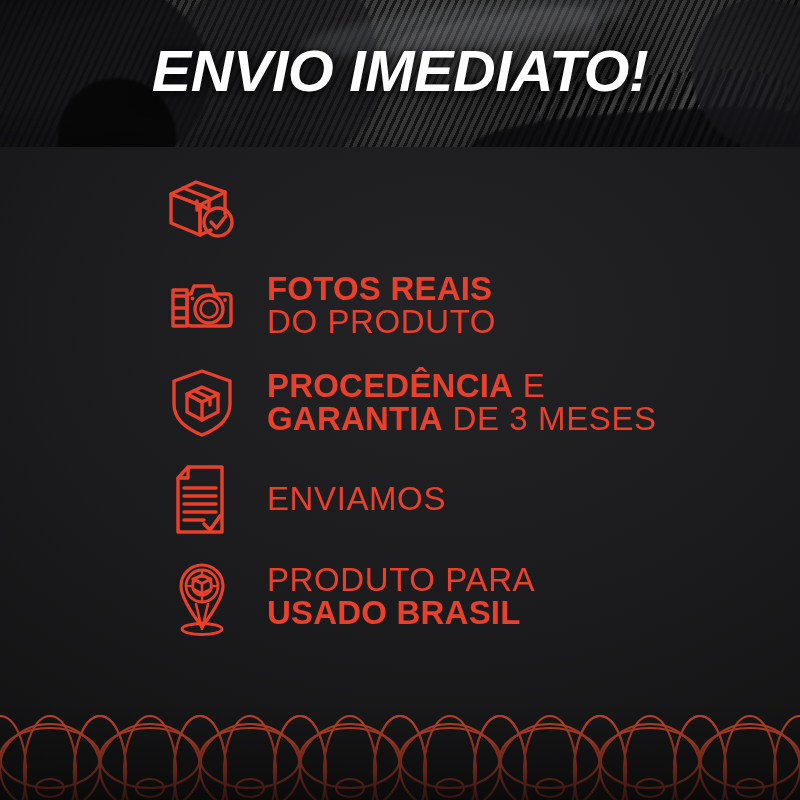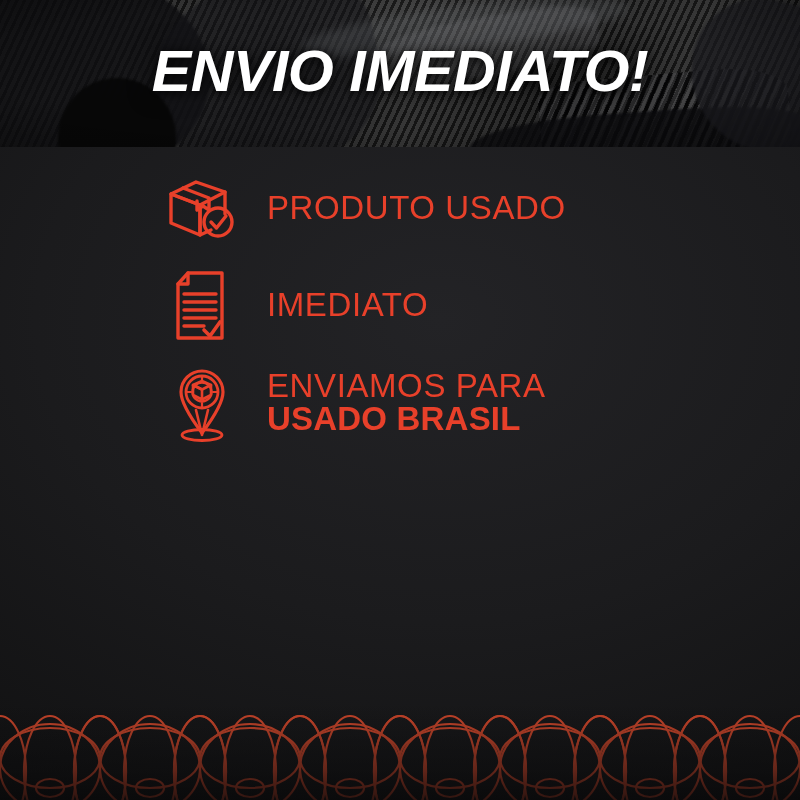--- a/index.html
+++ b/index.html
@@ -125,56 +125,91 @@
         <svg width="74" height="70" viewBox="0 0 74 70" fill="none" stroke="#E8402A" stroke-width="3.4" stroke-linejoin="round" stroke-linecap="round">
           <path d="M6 20 L31 8 L60 18 L35 31 Z"></path>
           <path d="M6 20 L6 49 L35 61 L35 31 Z"></path>
           <path d="M60 18 L60 40 M35 31 L35 61 L46 56"></path>
           <path d="M18 14 L44 24 L44 36 L38 32 L32 36 L32 27"></path>
           <circle cx="53" cy="48" r="14" stroke-width="3.4"></circle>
           <path d="M46 48 L51.5 54 L61 42"></path>
         </svg>
       </div>
       <div class="feat-text">
-        <span class="ln lite">PRODUTO USADO</span>
-      </div>
-    </div>
-
-
+      </div>
+    </div>
+
+    <div class="feature">
+      <div class="feat-icon">
+        <svg width="74" height="64" viewBox="0 0 74 64" fill="none" stroke="#E8402A" stroke-width="3.4" stroke-linejoin="round" stroke-linecap="round">
+          <path d="M8 16 L8 52 L22 52 L22 16 Z"></path>
+          <path d="M8 22 L22 22 M8 34 L22 34 M8 44 L22 44"></path>
+          <path d="M22 20 L26 20 L29 12 L47 12 L50 20 L62 20 Q66 20 66 24 L66 48 Q66 52 62 52 L26 52 Q22 52 22 48 Z"></path>
+          <circle cx="44" cy="35" r="14"></circle>
+          <circle cx="44" cy="35" r="8.5" stroke-width="2.6"></circle>
+          <circle cx="27.5" cy="24.5" r="1.9" fill="#E8402A" stroke="none"></circle>
+          <circle cx="60" cy="26" r="1.9" fill="#E8402A" stroke="none"></circle>
+        </svg>
+      </div>
+      <div class="feat-text">
+        <span class="ln bold">FOTOS REAIS</span>
+        <span class="ln lite">DO PRODUTO</span>
+      </div>
+    </div>
+
+    <div class="feature">
+      <div class="feat-icon">
+        <svg width="70" height="74" viewBox="0 0 70 74" fill="none" stroke="#E8402A" stroke-width="3.4" stroke-linejoin="round" stroke-linecap="round">
+          <path d="M35 5 L63 15 L63 38 Q63 58 35 69 Q7 58 7 38 L7 15 Z"></path>
+          <path d="M20 28 L35 21 L51 28 L35 36 Z"></path>
+          <path d="M20 28 L20 46 L35 54 L35 36 Z"></path>
+          <path d="M51 28 L51 46 L35 54"></path>
+          <path d="M27 24.5 L43 32 L43 39"></path>
+        </svg>
+      </div>
+      <div class="feat-text">
+        <span class="ln">
+          <b class="bold">PROCEDÊNCIA</b><span class="lite"> E</span>
+        </span>
+        <span class="ln">
+          <b class="bold">GARANTIA</b><span class="lite"> DE 3 MESES</span>
+        </span>
+      </div>
+    </div>
 
     <div class="feature">
       <div class="feat-icon">
         <svg width="64" height="76" viewBox="0 0 64 76" fill="none" stroke="#E8402A" stroke-width="3.4" stroke-linejoin="round" stroke-linecap="round">
           <path d="M18 5 L52 5 L52 70 L8 70 L8 16 Z"></path>
           <path d="M18 5 L18 16 L8 16"></path>
           <path d="M14 26 L46 26 M14 34 L46 34 M14 42 L46 42 M14 50 L46 50 M14 58 L34 58"></path>
           <path d="M34 62 L40 68 L50 54" stroke-width="3.6"></path>
         </svg>
       </div>
       <div class="feat-text">
-        <span class="ln lite">IMEDIATO</span>
+        <span class="ln lite">ENVIAMOS</span>
       </div>
     </div>
 
     <div class="feature">
       <div class="feat-icon">
         <svg width="66" height="80" viewBox="0 0 66 80" fill="none" stroke="#E8402A" stroke-width="3.2" stroke-linejoin="round" stroke-linecap="round">
           <path d="M33 70 Q12 42 12 29 A21 21 0 0 1 54 29 Q54 42 33 70 Z"></path>
           <circle cx="33" cy="29" r="16" stroke-width="2.8"></circle>
           <circle cx="33" cy="29" r="9.5" stroke-width="2.4"></circle>
           <path d="M24 22 L33 18 L42 22 L33 26.5 Z" stroke-width="2.6"></path>
           <path d="M24 22 L24 32 L33 36.5 L33 26.5 Z" stroke-width="2.6"></path>
           <path d="M42 22 L42 32 L33 36.5" stroke-width="2.6"></path>
           <path d="M33 13 L33 18 M33 40 L33 45 M17 29 L22 29 M44 29 L49 29" stroke-width="2.2"></path>
           <ellipse cx="33" cy="72" rx="20" ry="5.5" stroke-width="2.8"></ellipse>
           <path d="M27 47 L33 72 M39 47 L33 72" stroke-width="2.6"></path>
         </svg>
       </div>
       <div class="feat-text">
-        <span class="ln lite">ENVIAMOS PARA</span>
+        <span class="ln lite">PRODUTO PARA</span>
         <span class="ln bold">USADO BRASIL</span>
       </div>
     </div>
 
   </div>
 
   <div class="ornament">
     <svg width="800" height="90" viewBox="0 0 800 90" fill="none" stroke="#C9452A" stroke-width="2.2">
       <g id="lattice">
 

